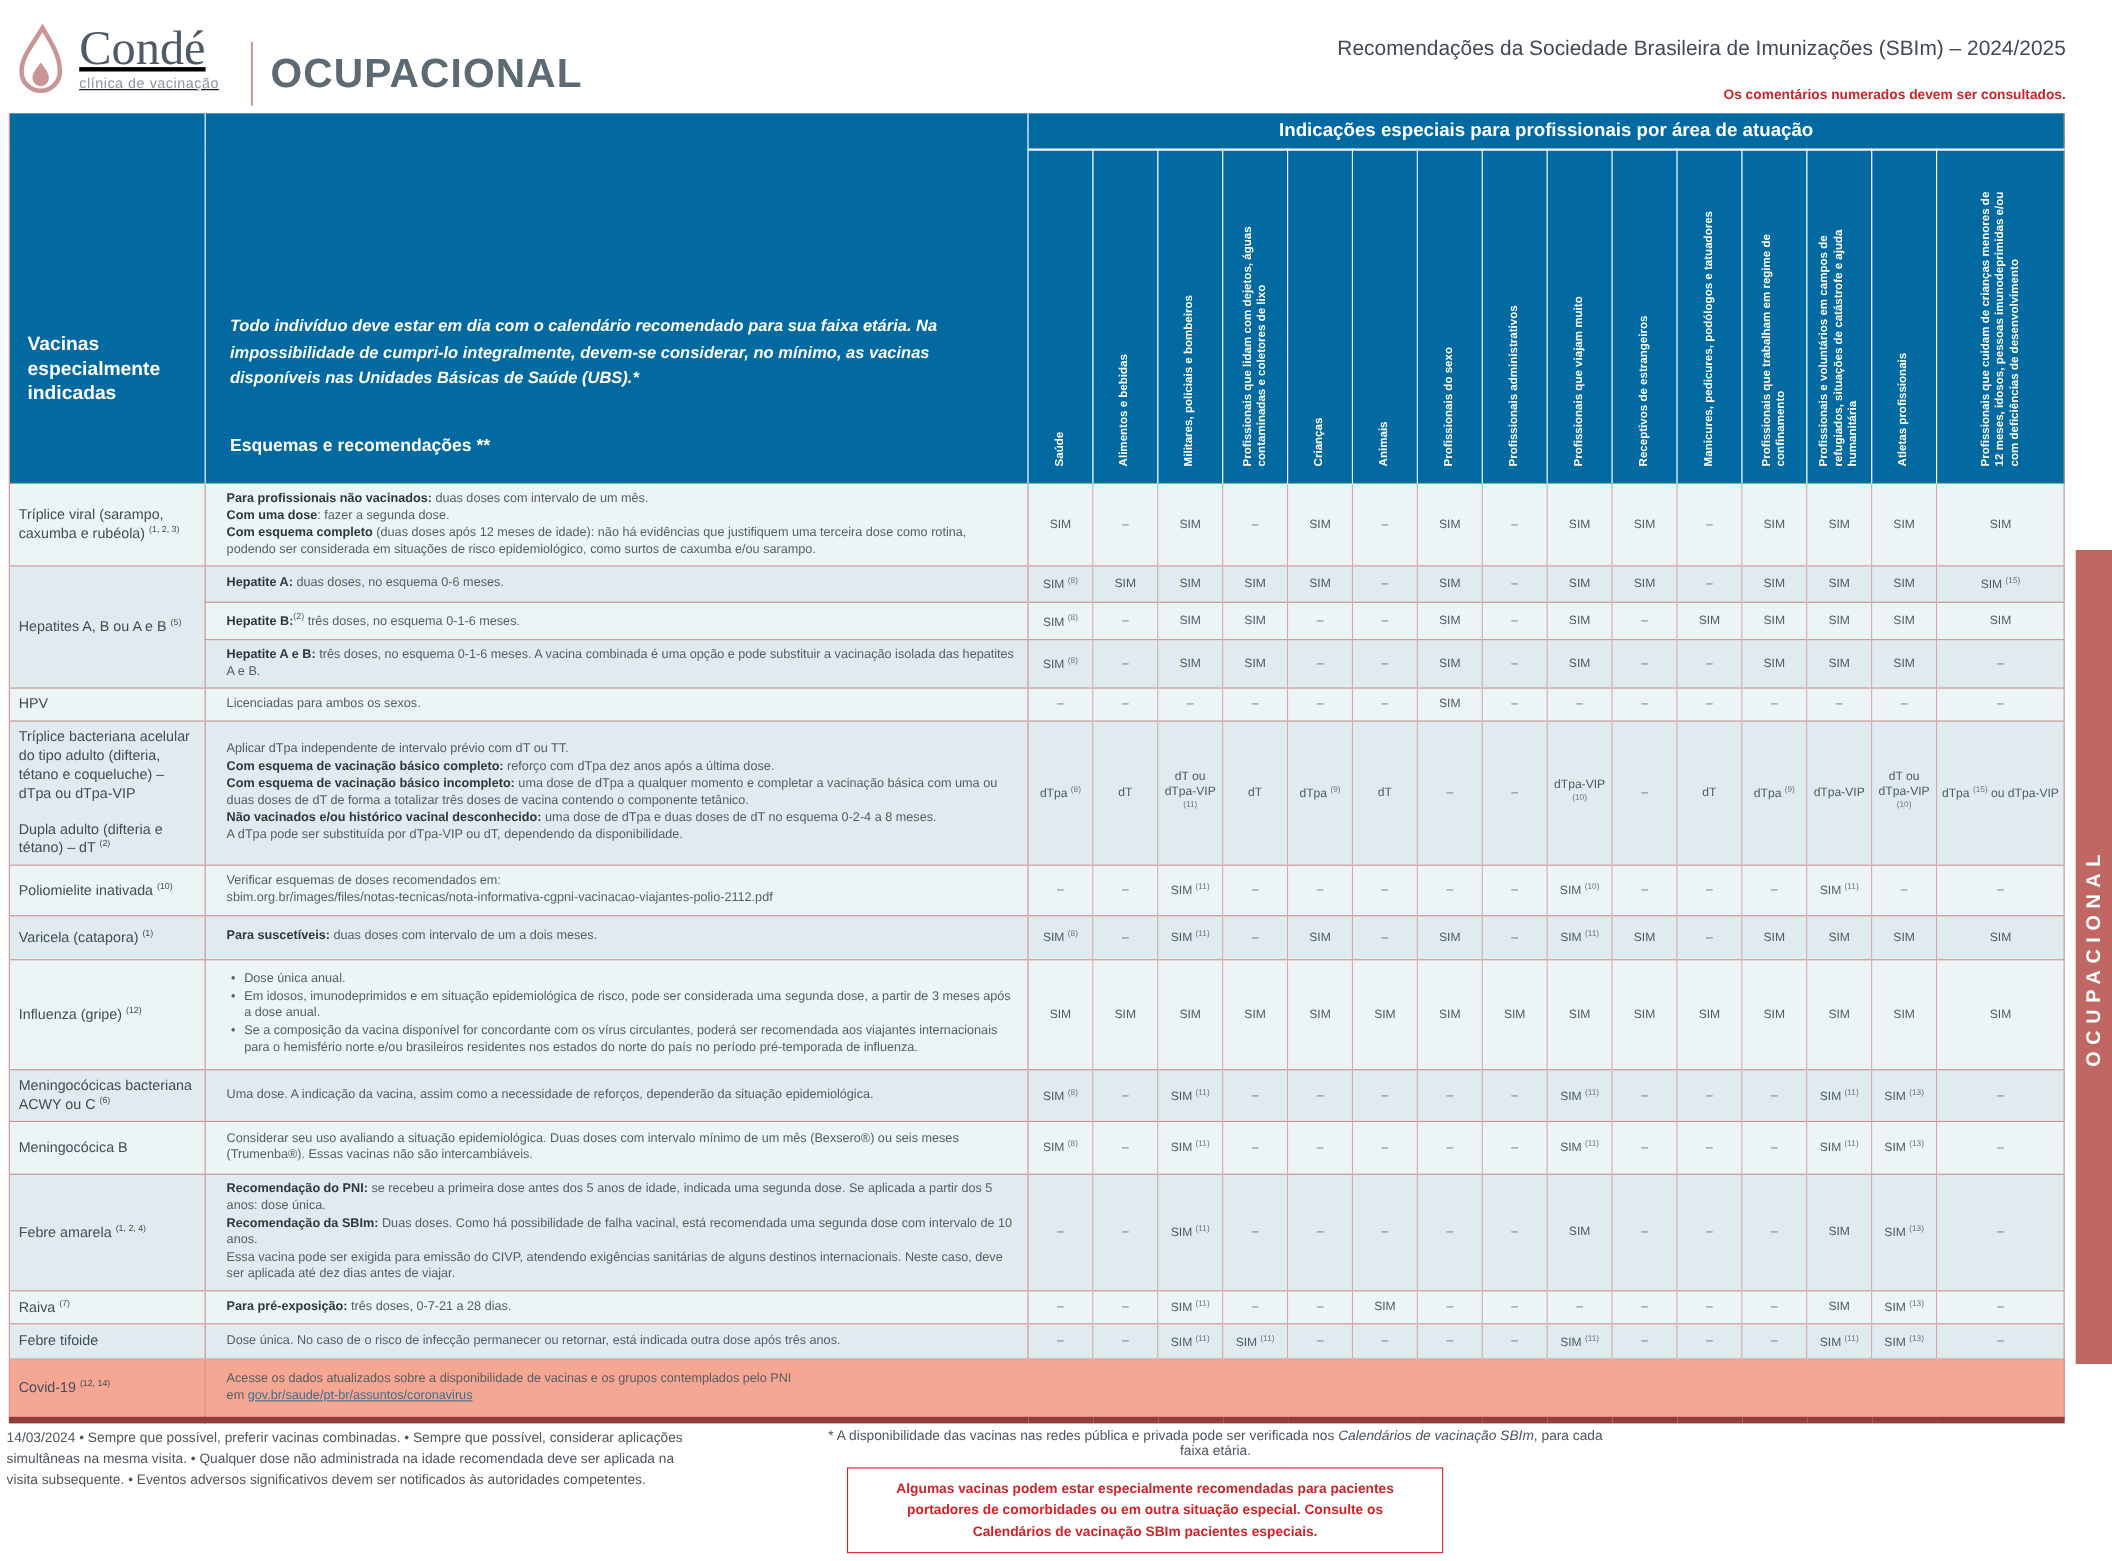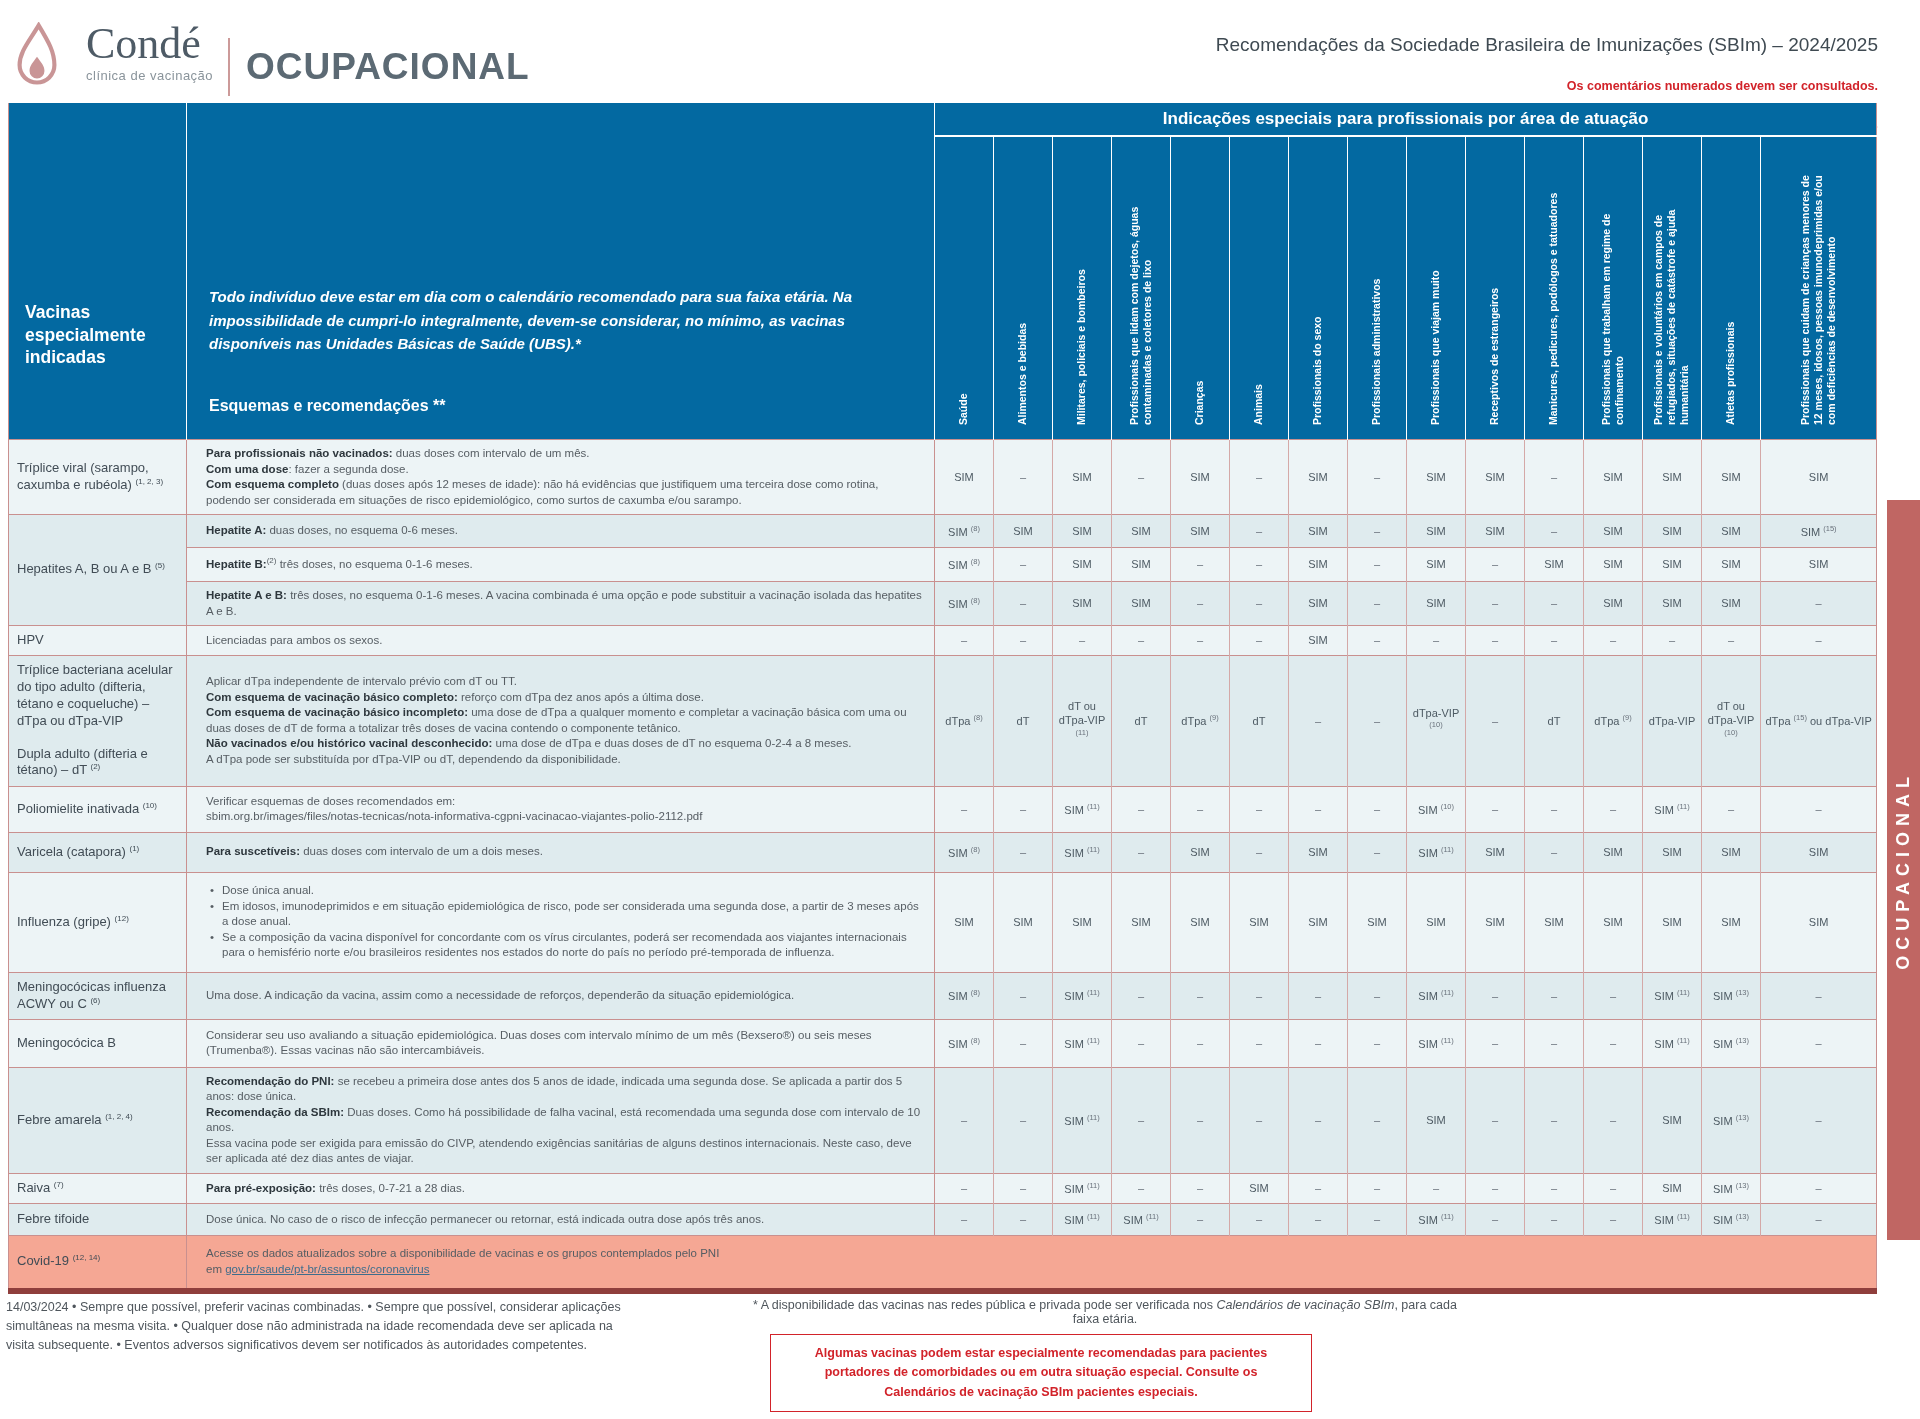--- a/index.html
+++ b/index.html
@@ -4,21 +4,21 @@
 <style>
   html,body{margin:0;padding:0;}
   body{
     width:1920px;height:1419px;position:relative;overflow:hidden;
     background:#fff;font-family:"Liberation Sans",sans-serif;
     -webkit-font-smoothing:antialiased;
   }
   
   .topbar{position:absolute;top:0;left:0;width:1920px;height:103px;background:#fff;}
   .brand{position:absolute;left:12px;top:22px;display:flex;align-items:flex-start;}
-  .brand-txt{margin-left:24px;}
+  .brand-txt{margin-left:10px;text-decoration:underline;}
   .brand-name{font-family:"Liberation Serif",serif;font-size:44px;color:#4e5b66;line-height:1;}
   .brand-tag{font-size:13px;color:#8a949b;letter-spacing:.5px;margin-top:2px;}
   .brand-div{position:absolute;left:228px;top:38px;width:2px;height:58px;background:#cc9a99;}
   .doc-title{position:absolute;left:246px;top:46px;font-size:37px;font-weight:bold;color:#5c6a74;letter-spacing:1px;}
   .headnote{position:absolute;right:42px;top:34px;text-align:right;}
   .main-title{font-size:19px;color:#3f4a52;}
   .red-note{font-size:12.5px;font-weight:bold;color:#d2232a;margin-top:22px;line-height:1.3;}
   
   table.vax{position:absolute;top:103px;left:8px;width:1868px;border-collapse:collapse;table-layout:fixed;
     border-left:1px solid #c9908f;border-right:1px solid #c9908f;border-bottom:6px solid #8f3e3c;}
@@ -339,21 +339,21 @@
         <td class="val">SIM</td>
         <td class="val">SIM</td>
         <td class="val">SIM</td>
         <td class="val">SIM</td>
         <td class="val">SIM</td>
         <td class="val">SIM</td>
         <td class="val">SIM</td>
       </tr>
       <tr class="shade-b" style="height: 44px;">
         <td class="lbl" rowspan="1">
-          <div class="ln"><span>Meningocócicas influenza ACWY ou C </span><span class="tsup">(6)</span></div>
+          <div class="ln"><span>Meningocócicas bacteriana ACWY ou C </span><span class="tsup">(6)</span></div>
         </td>
         <td class="desc">
           <div class="ln"><span>Uma dose. A indicação da vacina, assim como a necessidade de reforços, dependerão da situação epidemiológica.</span></div>
         </td>
         <td class="val">SIM <span class="vsup">(8)</span></td>
         <td class="val"><span class="dash">–</span></td>
         <td class="val">SIM <span class="vsup">(11)</span></td>
         <td class="val"><span class="dash">–</span></td>
         <td class="val"><span class="dash">–</span></td>
         <td class="val"><span class="dash">–</span></td>

